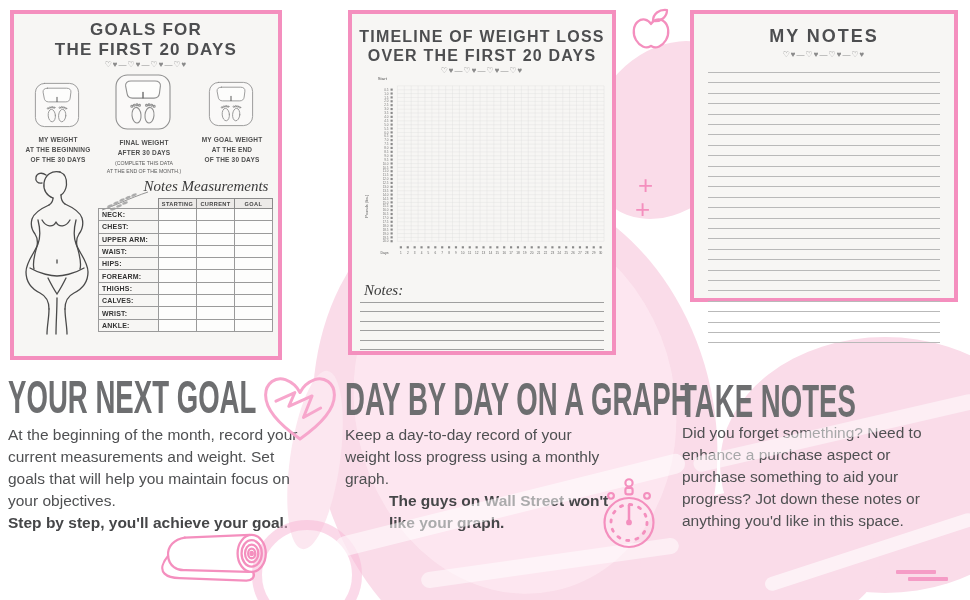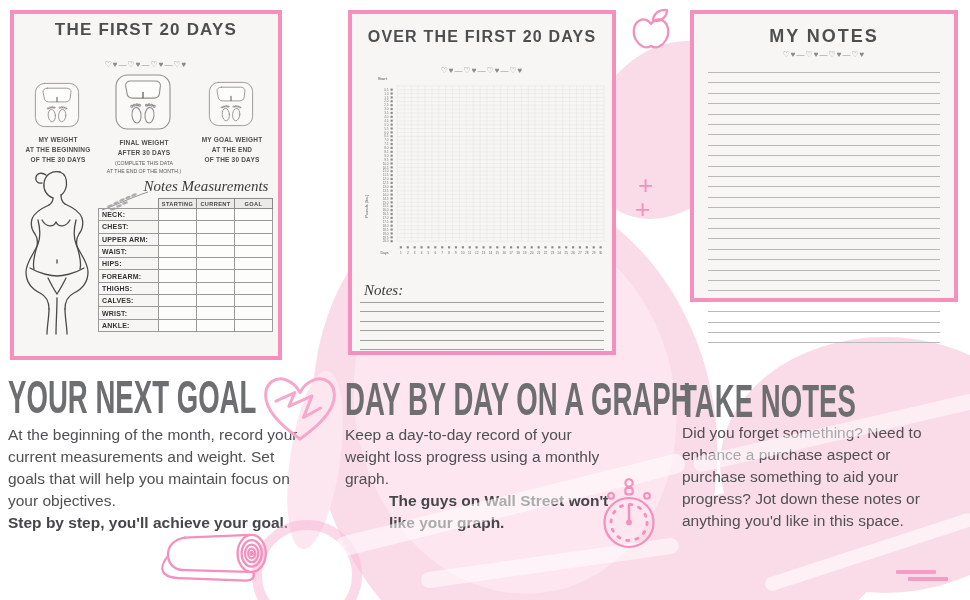--- a/index.html
+++ b/index.html
@@ -78,20 +78,21 @@
             <circle cx="63.2" cy="55" r="1.6"></circle>
               <circle cx="67.5" cy="56.5" r="1.6"></circle>
           </g>
         </g>
       </symbol>
     </defs>
   </svg>
 
   <div class="panel" style="left:10px;top:10px;width:272px;height:350px;">
     <div class="ptitle" style="top:6px;font-size:17px;">
+      <div>GOALS FOR</div>
       <div>THE FIRST 20 DAYS</div>
     </div>
     <div class="divider" style="top:46px;">♡♥—♡♥—♡♥—♡♥</div>
 
     <svg class="abs" style="left:19px;top:67px;" width="48" height="48">
         <use href="#scaleSym"></use>
       </svg>
     <svg class="abs" style="left:99px;top:58px;" width="60" height="60">
         <use href="#scaleSym"></use>
       </svg>
@@ -213,20 +214,21 @@
             <td class="val"></td>
             <td class="val"></td>
             <td class="val"></td>
           </tr>
         </tbody>
       </table>
   </div>
 
   <div class="panel" style="left:348px;top:10px;width:268px;height:345px;">
     <div class="ptitle" style="top:14px;font-size:16px;">
+      <div>TIMELINE OF WEIGHT LOSS</div>
       <div>OVER THE FIRST 20 DAYS</div>
     </div>
     <div class="divider" style="top:52px;">♡♥—♡♥—♡♥—♡♥</div>
 
     <div class="abs" style="left:10px;top:56px;">
       <svg id="graphSvg" width="246" height="197" viewBox="0 0 250 200">
           <text x="16" y="10" font-size="4.4" fill="#555" text-anchor="start" font-family="Liberation Sans, sans-serif">Start</text>
           <text x="6" y="150" font-size="4" fill="#666" text-anchor="start" font-family="Liberation Sans, sans-serif" transform="rotate(-90 6 150)">Pounds (lbs.)</text>
           <line x1="36" y1="16" x2="246" y2="16" stroke="#dcdcdc" stroke-width="0.35"></line>
           <line x1="36" y1="19.95" x2="246" y2="19.95" stroke="#dcdcdc" stroke-width="0.35"></line>

